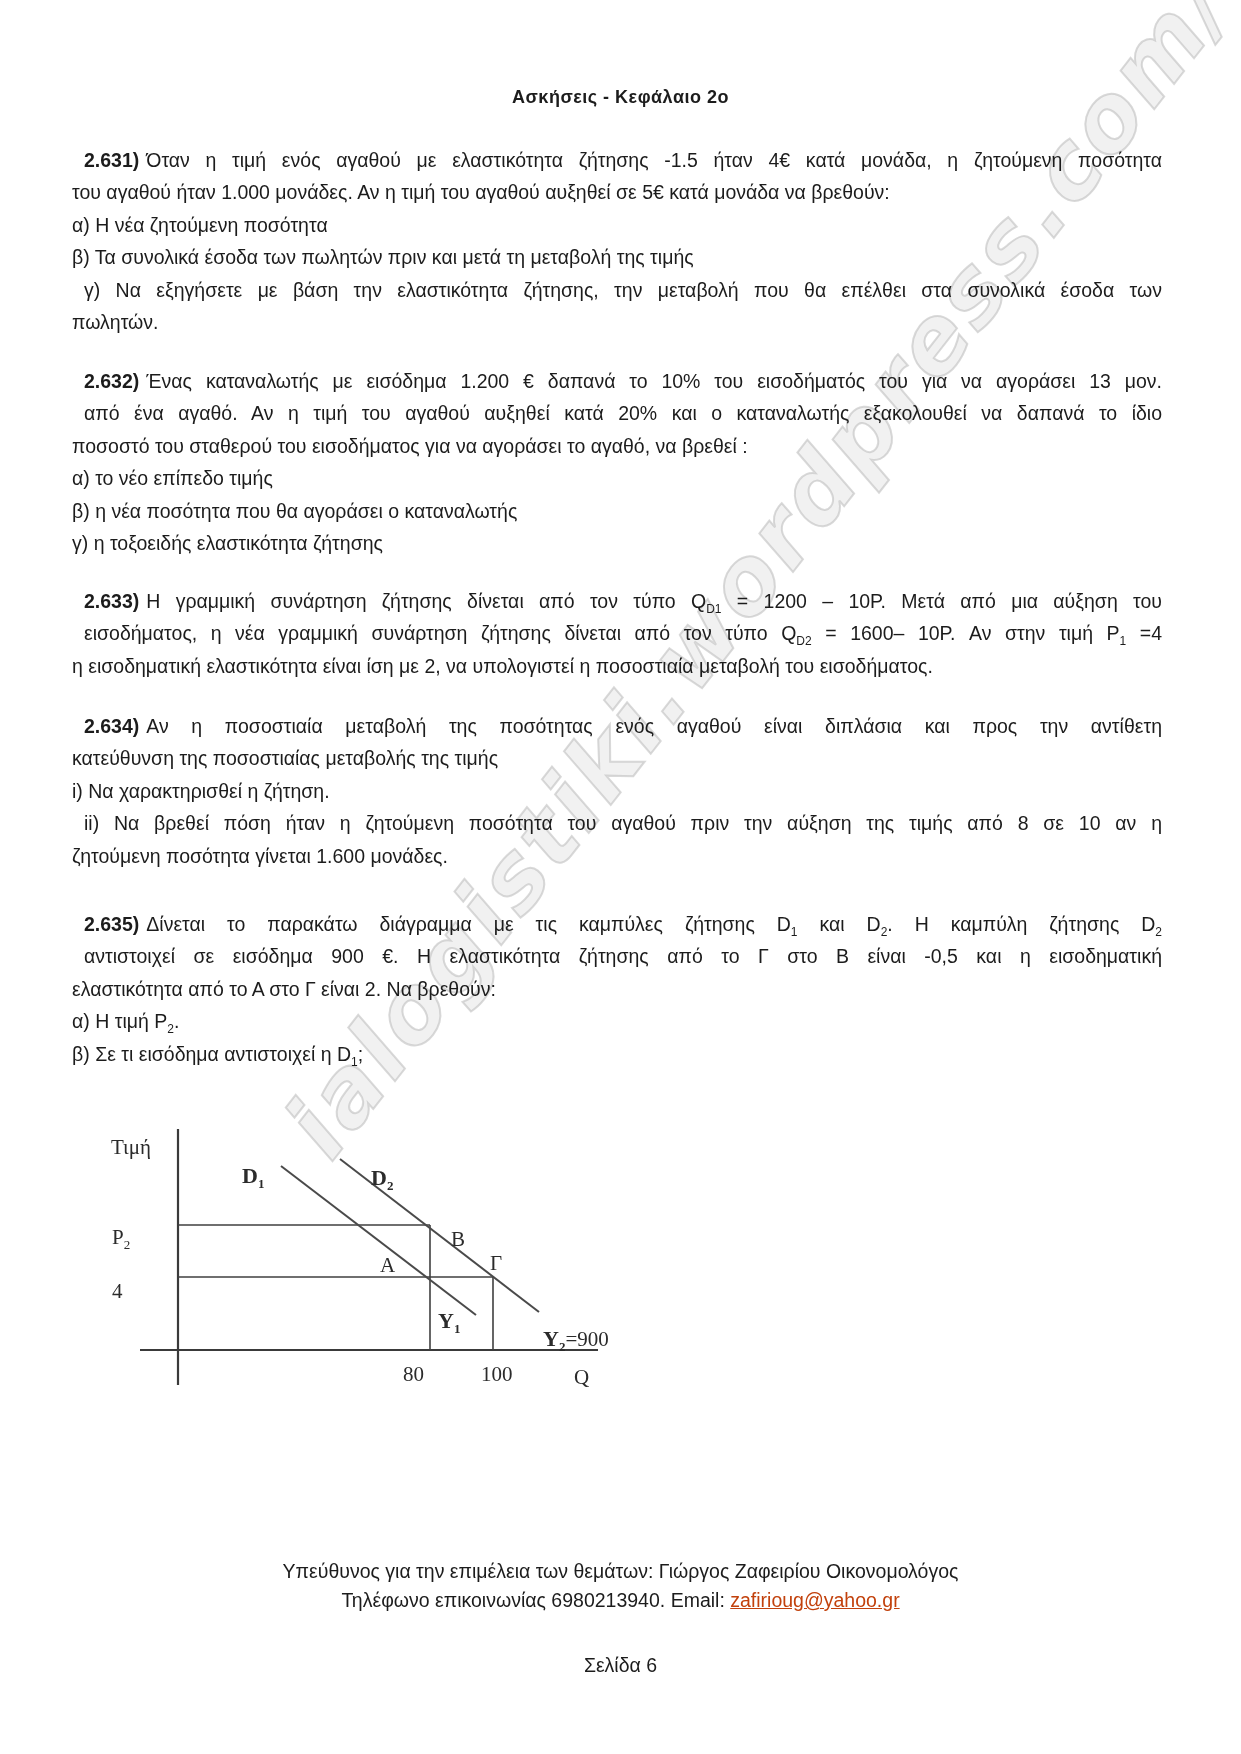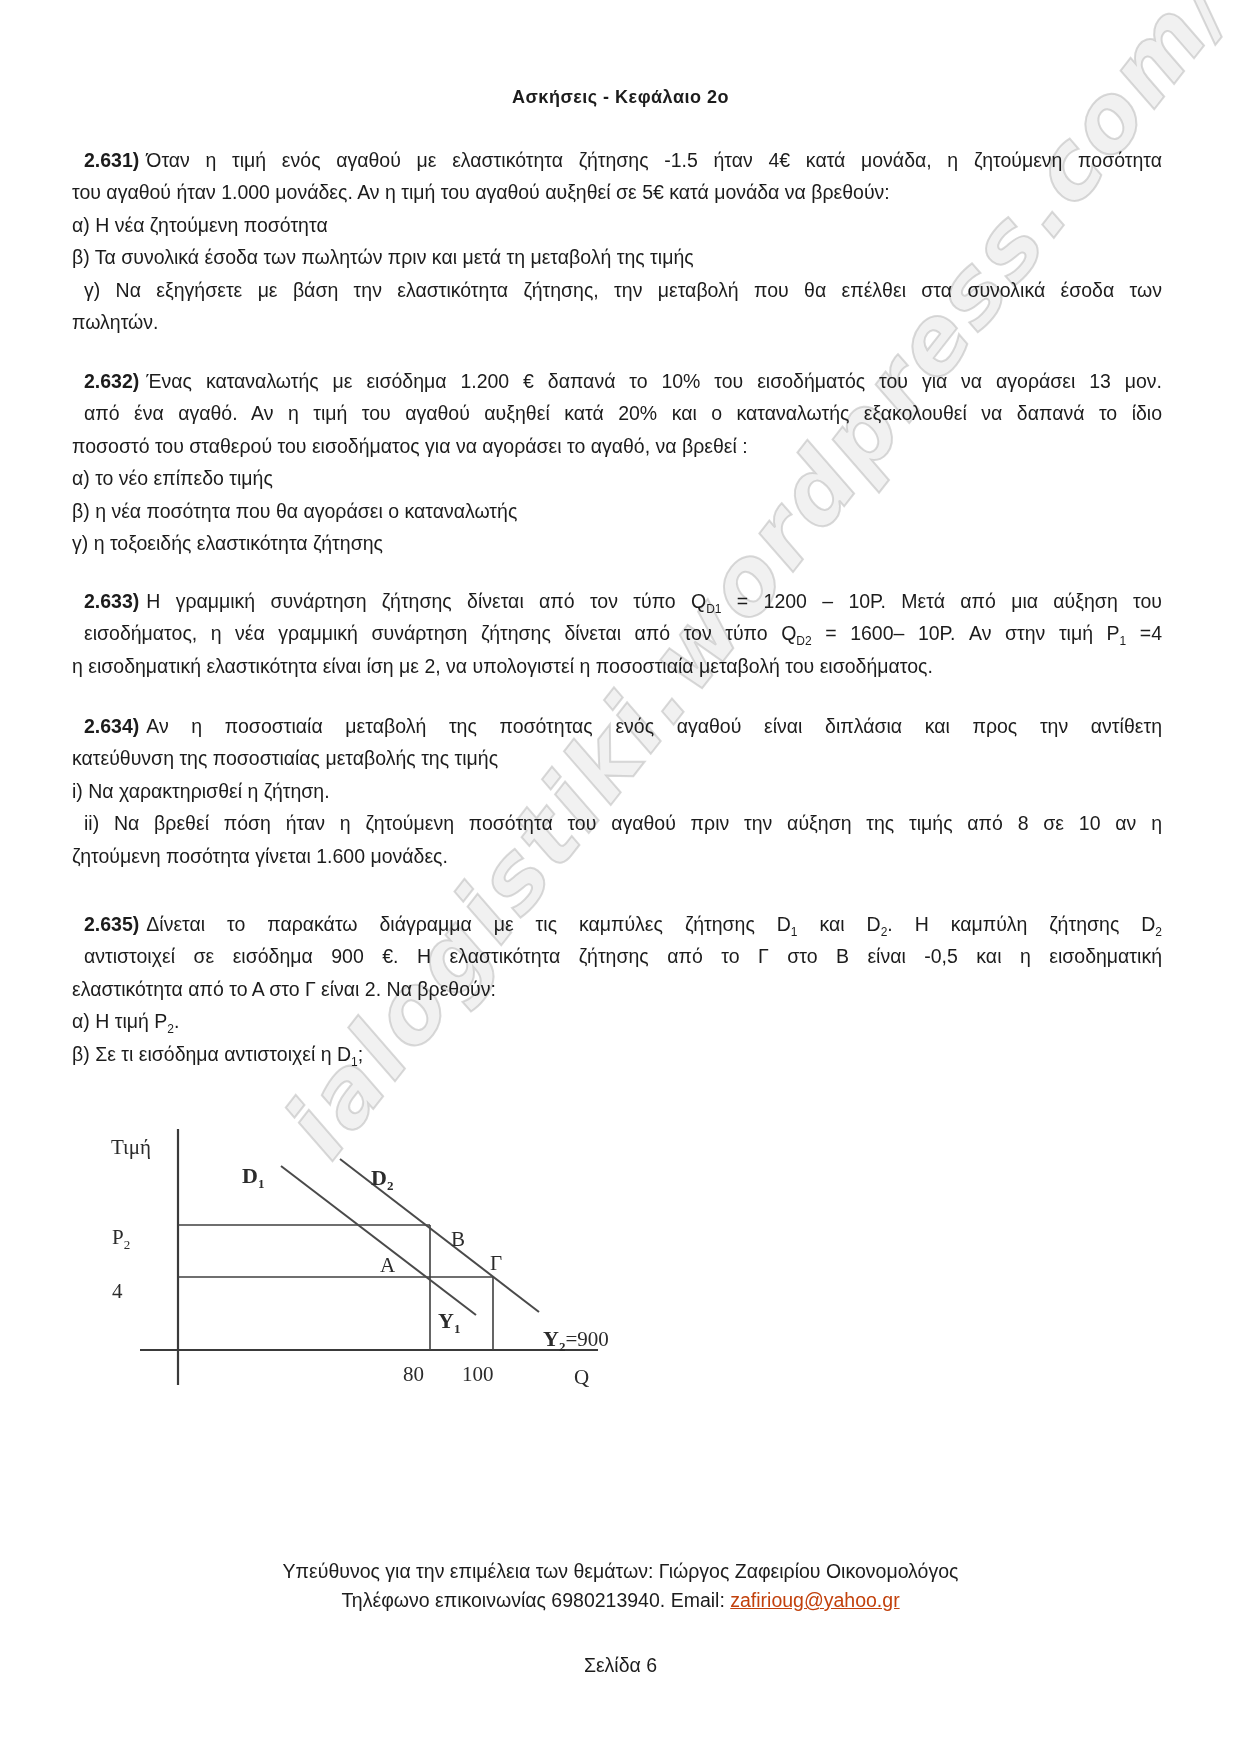--- a/index.html
+++ b/index.html
@@ -105,21 +105,21 @@
     <span class="dlbl dbold" style="left:142px;top:45px"><span>D</span><sub>1</sub></span>
     <span class="dlbl dbold" style="left:271px;top:47px"><span>D</span><sub>2</sub></span>
     <span class="dlbl" style="left:12px;top:107px"><span>P</span><sub>2</sub></span>
     <span class="dlbl" style="left:12px;top:161px">4</span>
     <span class="dlbl" style="left:351px;top:109px">B</span>
     <span class="dlbl" style="left:280px;top:135px">A</span>
     <span class="dlbl" style="left:390px;top:133px">Γ</span>
     <span class="dlbl dbold" style="left:338px;top:190px"><span>Y</span><sub>1</sub></span>
     <span class="dlbl" style="left:443px;top:208px"><span class="dbold" style="font-size:22px"><span>Y</span><sub>2</sub></span><span>=900</span></span>
     <span class="dlbl" style="left:303px;top:244px">80</span>
-    <span class="dlbl" style="left:362px;top:244px">100</span>
+    <span class="dlbl" style="left:381px;top:244px">100</span>
     <span class="dlbl" style="left:474px;top:247px">Q</span>
   </div>
 
   <div class="block center" style="top:1555px">Υπεύθυνος για την επιμέλεια των θεμάτων: Γιώργος Ζαφειρίου Οικονομολόγος</div>
   <div class="block center" style="top:1584px"><span>Τηλέφωνο επικοινωνίας 6980213940. Email: </span><a class="email">zafirioug@yahoo.gr</a></div>
   <div class="block center" style="top:1649px">Σελίδα 6</div>
 
 </div>
 
 </body></html>

